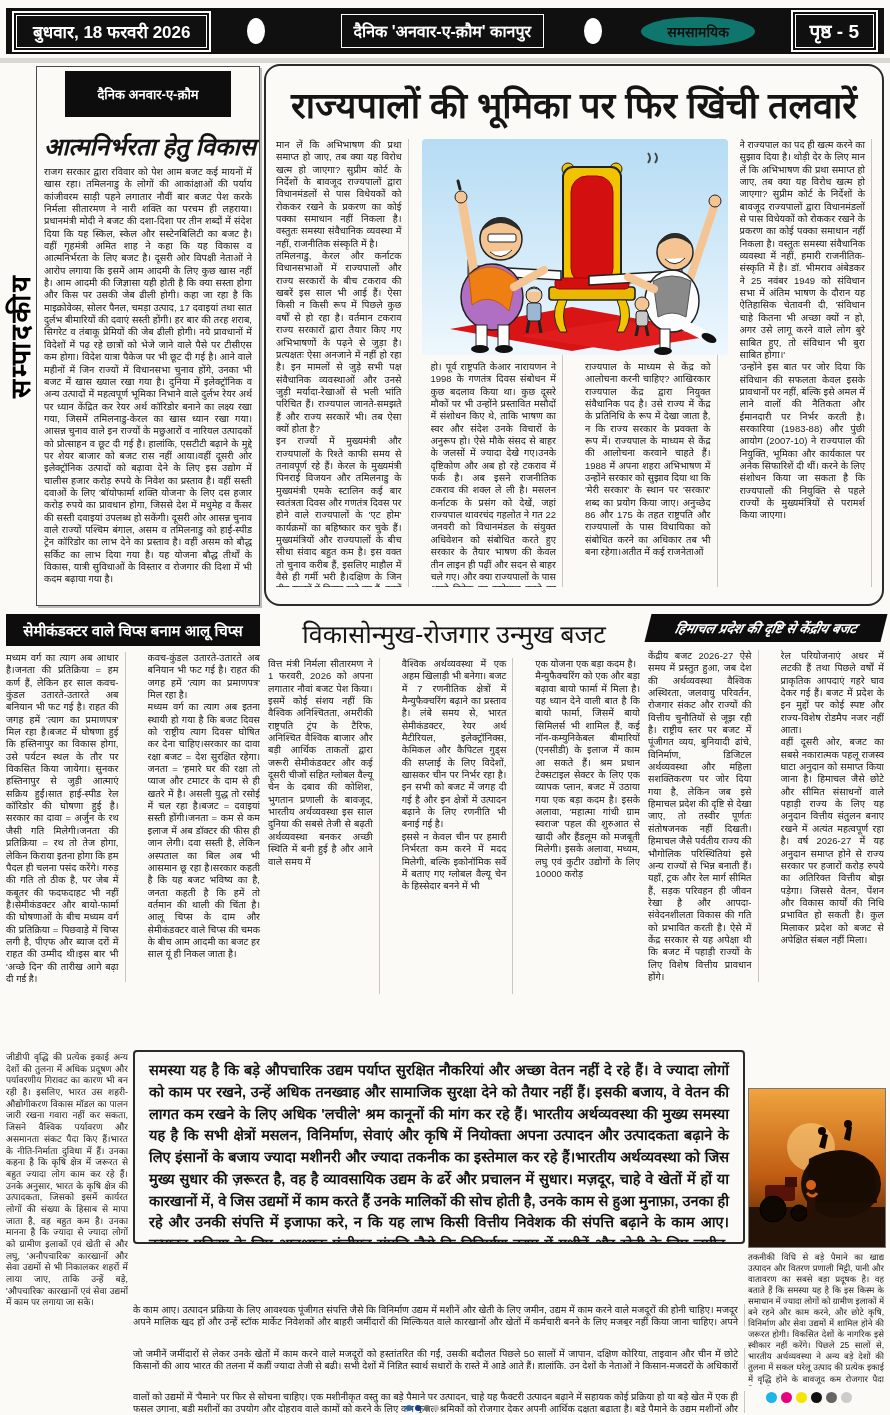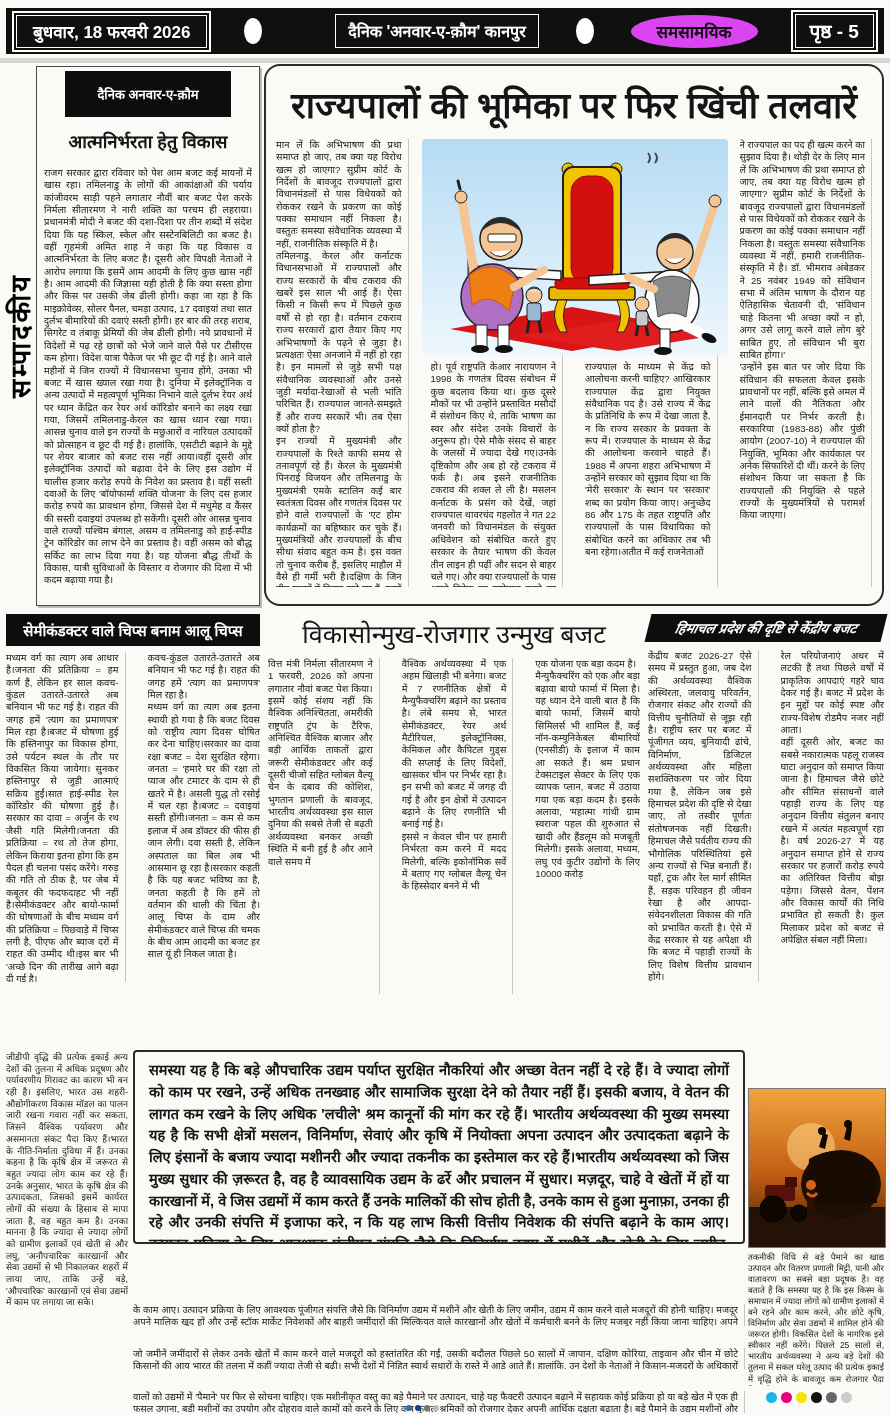--- a/index.html
+++ b/index.html
@@ -5,39 +5,39 @@
   html,body{margin:0;padding:0;background:#e9e7e2;}
   .page{position:relative;width:890px;height:1415px;background:#fbfaf7;margin:0 auto;
         font-family:"Liberation Sans",sans-serif;color:#151515;overflow:hidden;}
   
   .masthead-bar{position:absolute;left:6px;top:8px;right:6px;height:46px;background:#101010;
     display:flex;align-items:center;justify-content:space-between;padding:8px 10px;box-sizing:border-box;}
   .mast-box{border:1px solid #fff;outline:2px solid #fff;outline-offset:2px;color:#fff;font-weight:bold;
     font-size:17px;padding:4px 16px;white-space:nowrap;}
   .mast-title{border:1px solid #fff;color:#fff;font-weight:bold;font-size:16px;padding:5px 12px;white-space:nowrap;margin-left:36px;}
   .sep-dot{width:18px;height:26px;background:#fff;border-radius:50%;}
-  .section-oval{background:#d946ef;color:#111;font-weight:bold;font-size:17px;border-radius:50%;
+  .section-oval{background:#0f766e;color:#111;font-weight:bold;font-size:14px;border-radius:50%;
     padding:5px 26px;white-space:nowrap;}
   .page-no{border:1px solid #fff;outline:2px solid #fff;outline-offset:2px;color:#fff;font-size:19px;
     font-weight:bold;padding:3px 14px;white-space:nowrap;}
   .under-rule{position:absolute;left:0;top:58px;right:0;height:5px;background:#d9d7d2;}
   
   .bodytext{font-size:9.5px;line-height:1.3;text-align:justify;white-space:pre-line;color:#1c1c1c;overflow:hidden;}
   .cols{display:flex;gap:22px;}
   .cols>div{flex:1;overflow:hidden;}
   .vrule>div{border-right:1px solid #c9c6bf;padding-right:6px;}
   .vrule>div:last-child{border-right:none;padding-right:0;}
   
   .editorial{position:absolute;left:6px;top:66px;width:254px;height:540px;display:flex;}
   .ed-vlabel{writing-mode:vertical-rl;transform:rotate(180deg);font-size:27px;font-weight:bold;
     letter-spacing:3px;color:#000;width:30px;text-align:center;line-height:30px;}
   .ed-box{flex:1;border:1.5px solid #4a4a4a;box-shadow:2px 2px 0 #bbb;padding:4px 7px;position:relative;overflow:hidden;}
   .ed-kicker{background:#0d0d0d;color:#fff;font-weight:bold;font-size:13px;text-align:center;
     width:80%;margin:0 auto 12px auto;padding:14px 0;}
-  .ed-headline{font-size:18px;font-weight:bold;text-align:center;white-space:nowrap;margin:2px 0 14px 0;}
+  .ed-headline{font-size:24px;font-weight:bold;text-align:center;white-space:nowrap;margin:2px 0 4px 0;font-style:italic;}
   .ed-body{height:456px;}
   
   .lead{position:absolute;left:264px;top:64px;width:620px;height:542px;border:2px solid #2b2b2b;
     border-radius:16px;padding:6px 10px;box-sizing:border-box;overflow:hidden;}
   .lead-headline{font-size:36px;font-weight:bold;text-align:center;white-space:nowrap;margin:8px 0 10px 0;}
   .lead-cols{position:relative;height:448px;}
   .lead-cols .pad-top{padding-top:222px;}
   .cartoon{position:absolute;left:146px;top:0;width:306px;height:216px;}
   
   .chips{position:absolute;left:6px;top:614px;width:254px;height:382px;}

